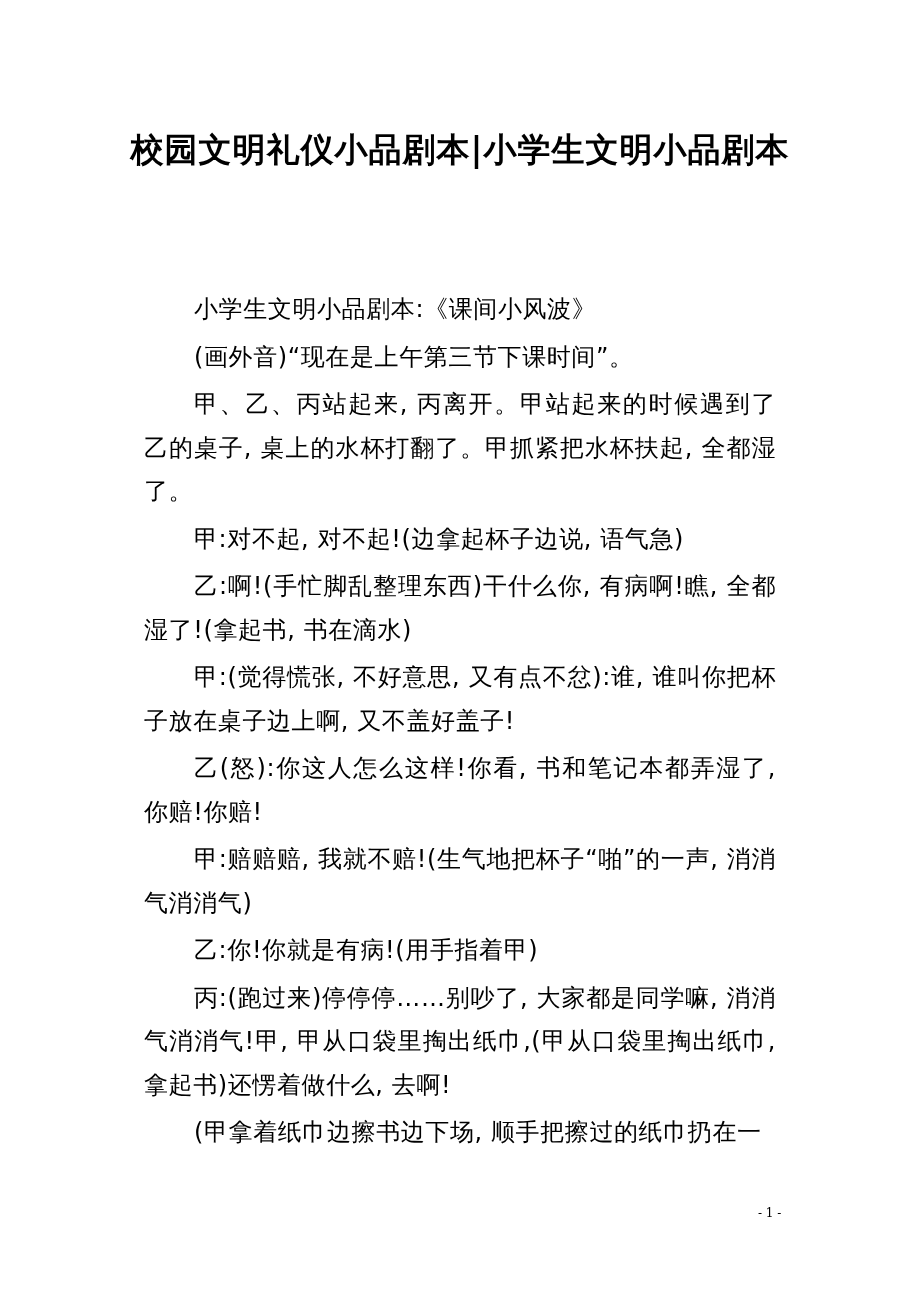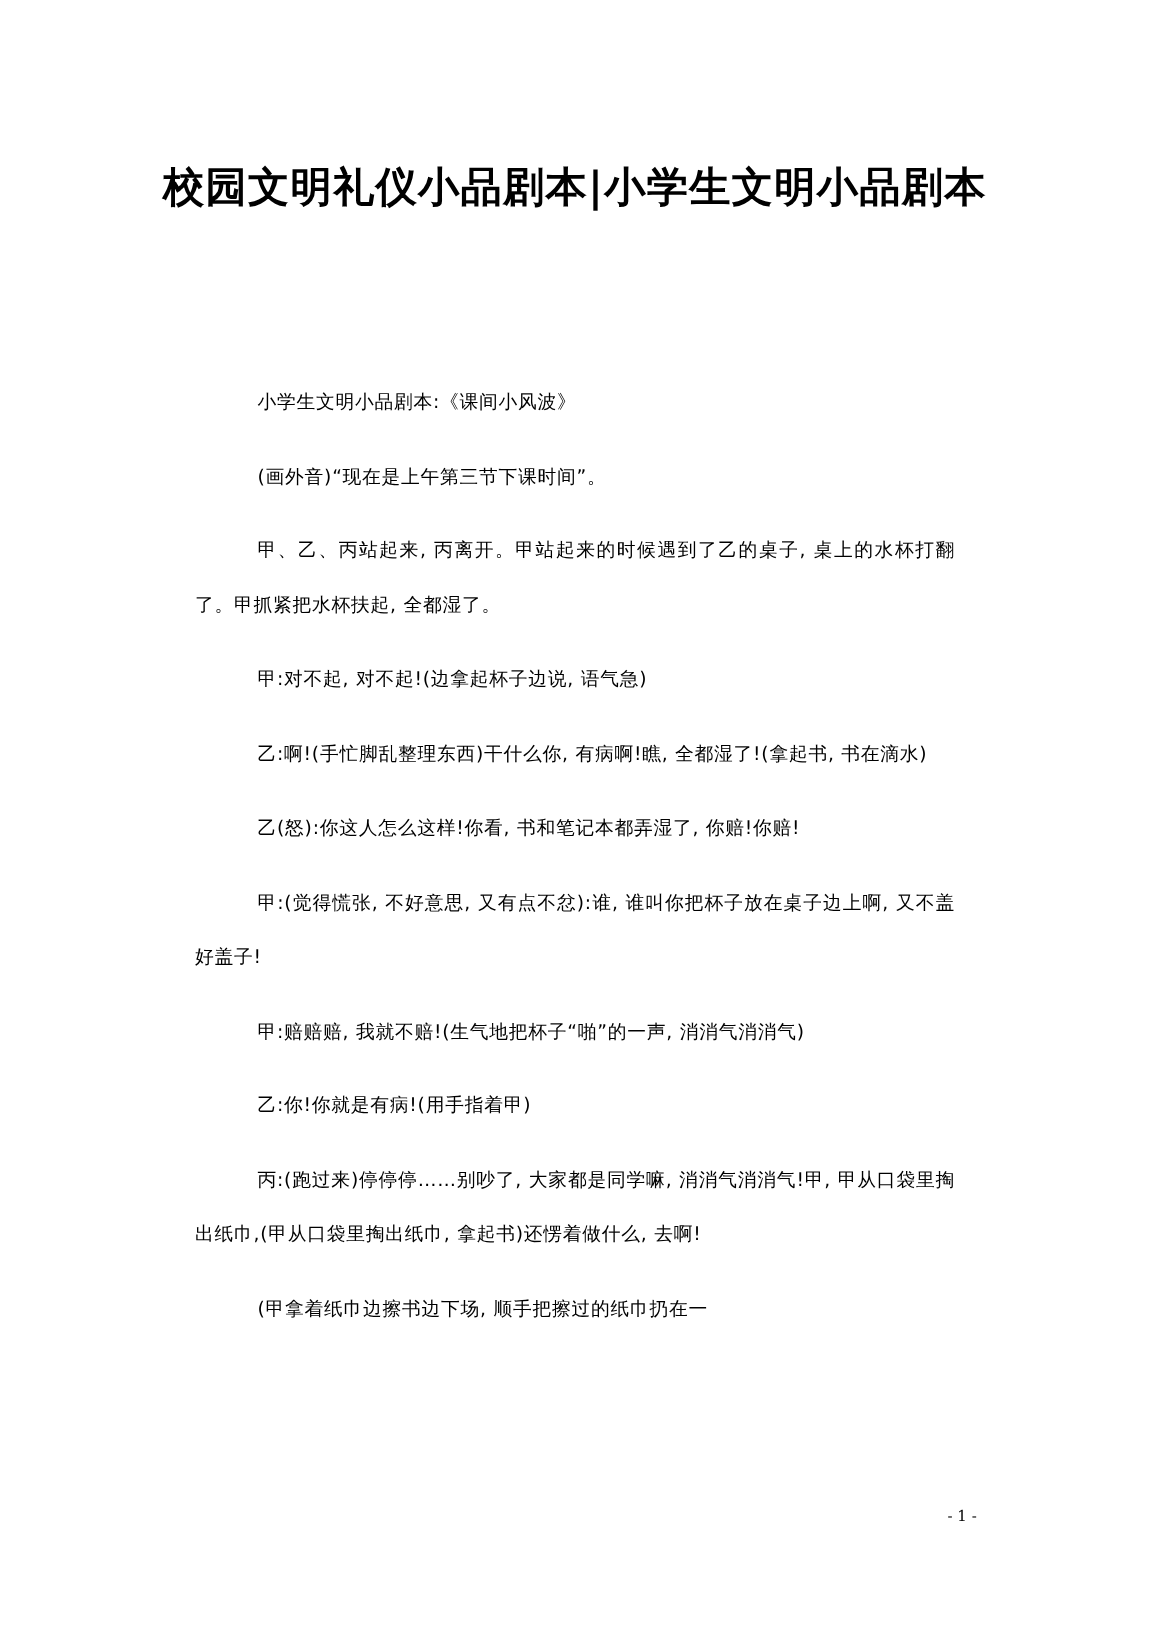--- a/index.html
+++ b/index.html
@@ -4,37 +4,37 @@
 <style>
   html, body { margin: 0; padding: 0; background: #ffffff; }
   body { width: 920px; height: 1302px; position: relative; overflow: hidden;
          font-family: "DejaVu Sans", "Liberation Sans", sans-serif; color: #000; }
   .page { position: absolute; left: 0; top: 0; width: 920px; height: 1010px; background: #fff; }
   .title { position: absolute; left: 130px; top: 126px; width: 660px;
            font-family: "DejaVu Serif", "Liberation Serif", serif;
            font-weight: bold; font-size: 33px; line-height: 47px;
            text-align: center; letter-spacing: 1px; }
   .body { position: absolute; left: 140px; top: 284px; width: 640px; }
-  .para { font-size: 15px; line-height: 43.5px; text-indent: 50px;
-          text-align: justify; margin: 16px; letter-spacing: 0.6px; }
+  .para { font-size: 24px; line-height: 43.5px; text-indent: 50px;
+          text-align: justify; margin: 4px; letter-spacing: 0.6px; }
   .page-number { position: absolute; left: 758px; top: 1206px; font-size: 12px;
                  font-family: "DejaVu Serif", serif; }
 </style>
 </head>
 <body>
 
 <div class="page">
   <div class="title">校园文明礼仪小品剧本|小学生文明小品剧本</div>
   <div class="body">
     <p class="para">小学生文明小品剧本:《课间小风波》</p>
     <p class="para">(画外音)“现在是上午第三节下课时间”。</p>
     <p class="para">甲、乙、丙站起来, 丙离开。甲站起来的时候遇到了乙的桌子, 桌上的水杯打翻了。甲抓紧把水杯扶起, 全都湿了。</p>
     <p class="para">甲:对不起, 对不起!(边拿起杯子边说, 语气急)</p>
     <p class="para">乙:啊!(手忙脚乱整理东西)干什么你, 有病啊!瞧, 全都湿了!(拿起书, 书在滴水)</p>
+    <p class="para">甲:(觉得慌张, 不好意思, 又有点不忿):谁, 谁叫你把杯子放在桌子边上啊, 又不盖好盖子!</p>
     <p class="para">乙(怒):你这人怎么这样!你看, 书和笔记本都弄湿了, 你赔!你赔!</p>
-    <p class="para">甲:(觉得慌张, 不好意思, 又有点不忿):谁, 谁叫你把杯子放在桌子边上啊, 又不盖好盖子!</p>
     <p class="para">甲:赔赔赔, 我就不赔!(生气地把杯子“啪”的一声, 消消气消消气)</p>
     <p class="para">乙:你!你就是有病!(用手指着甲)</p>
     <p class="para">丙:(跑过来)停停停……别吵了, 大家都是同学嘛, 消消气消消气!甲, 甲从口袋里掏出纸巾,(甲从口袋里掏出纸巾, 拿起书)还愣着做什么, 去啊!</p>
     <p class="para">(甲拿着纸巾边擦书边下场, 顺手把擦过的纸巾扔在一</p>
   </div>
   <div class="page-number">- 1 -</div>
 </div>
 
 </body></html>

